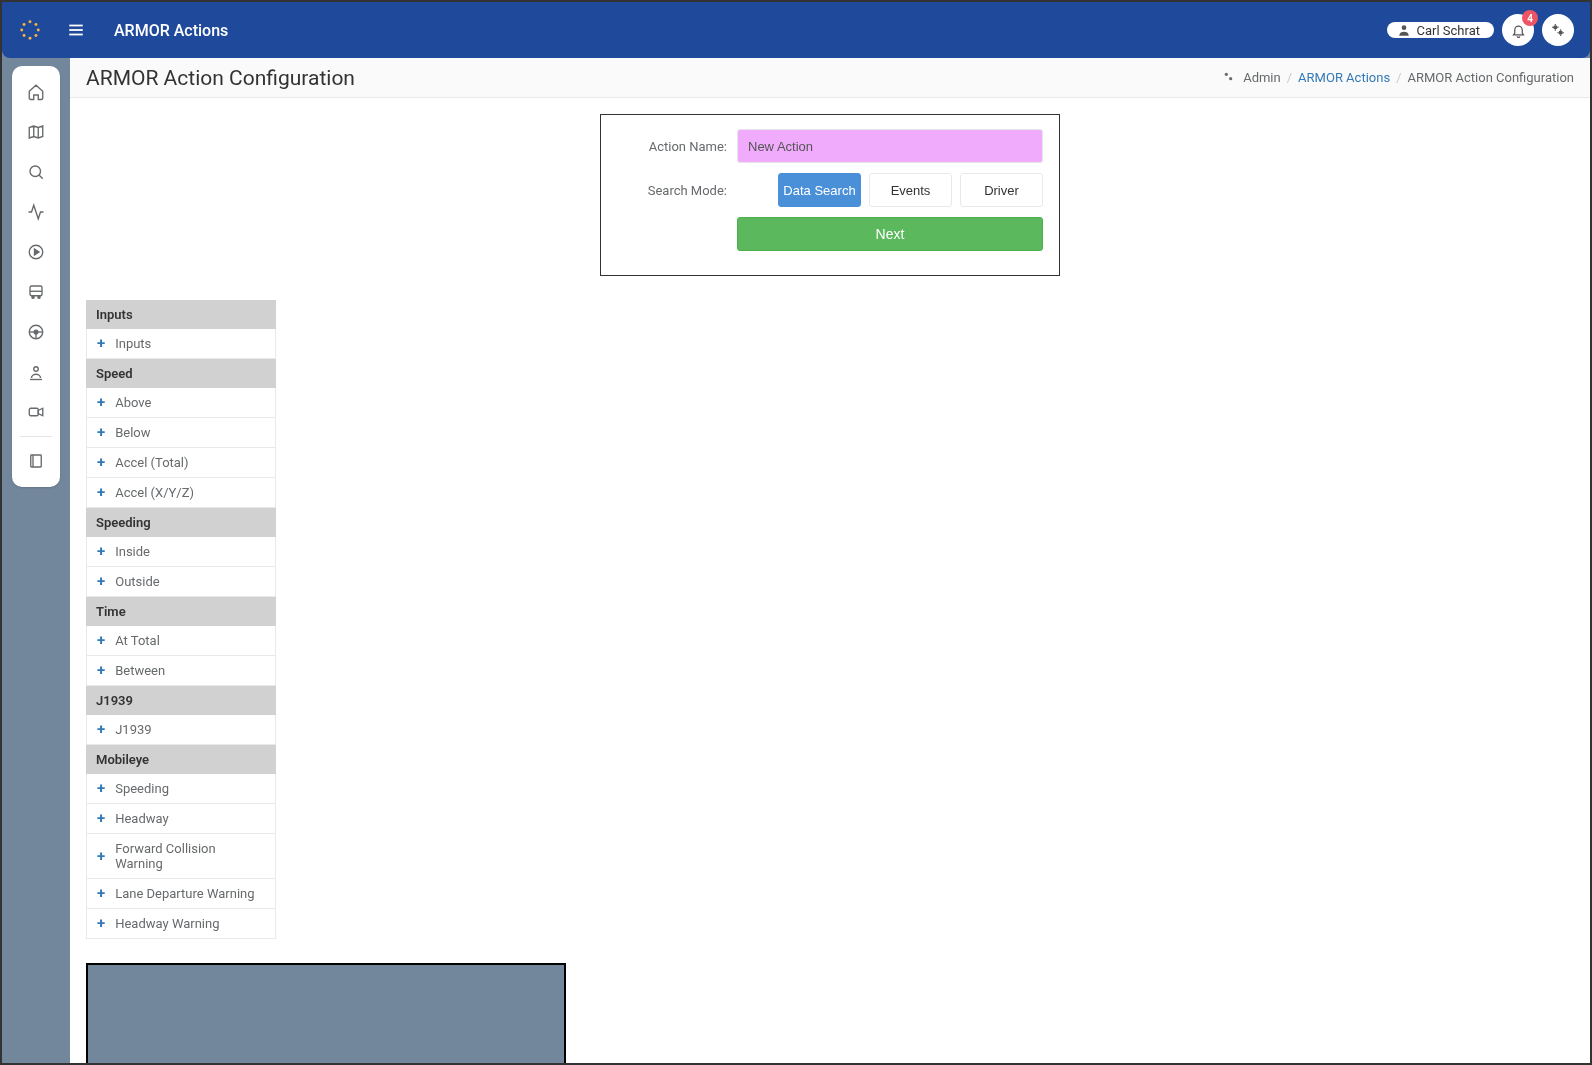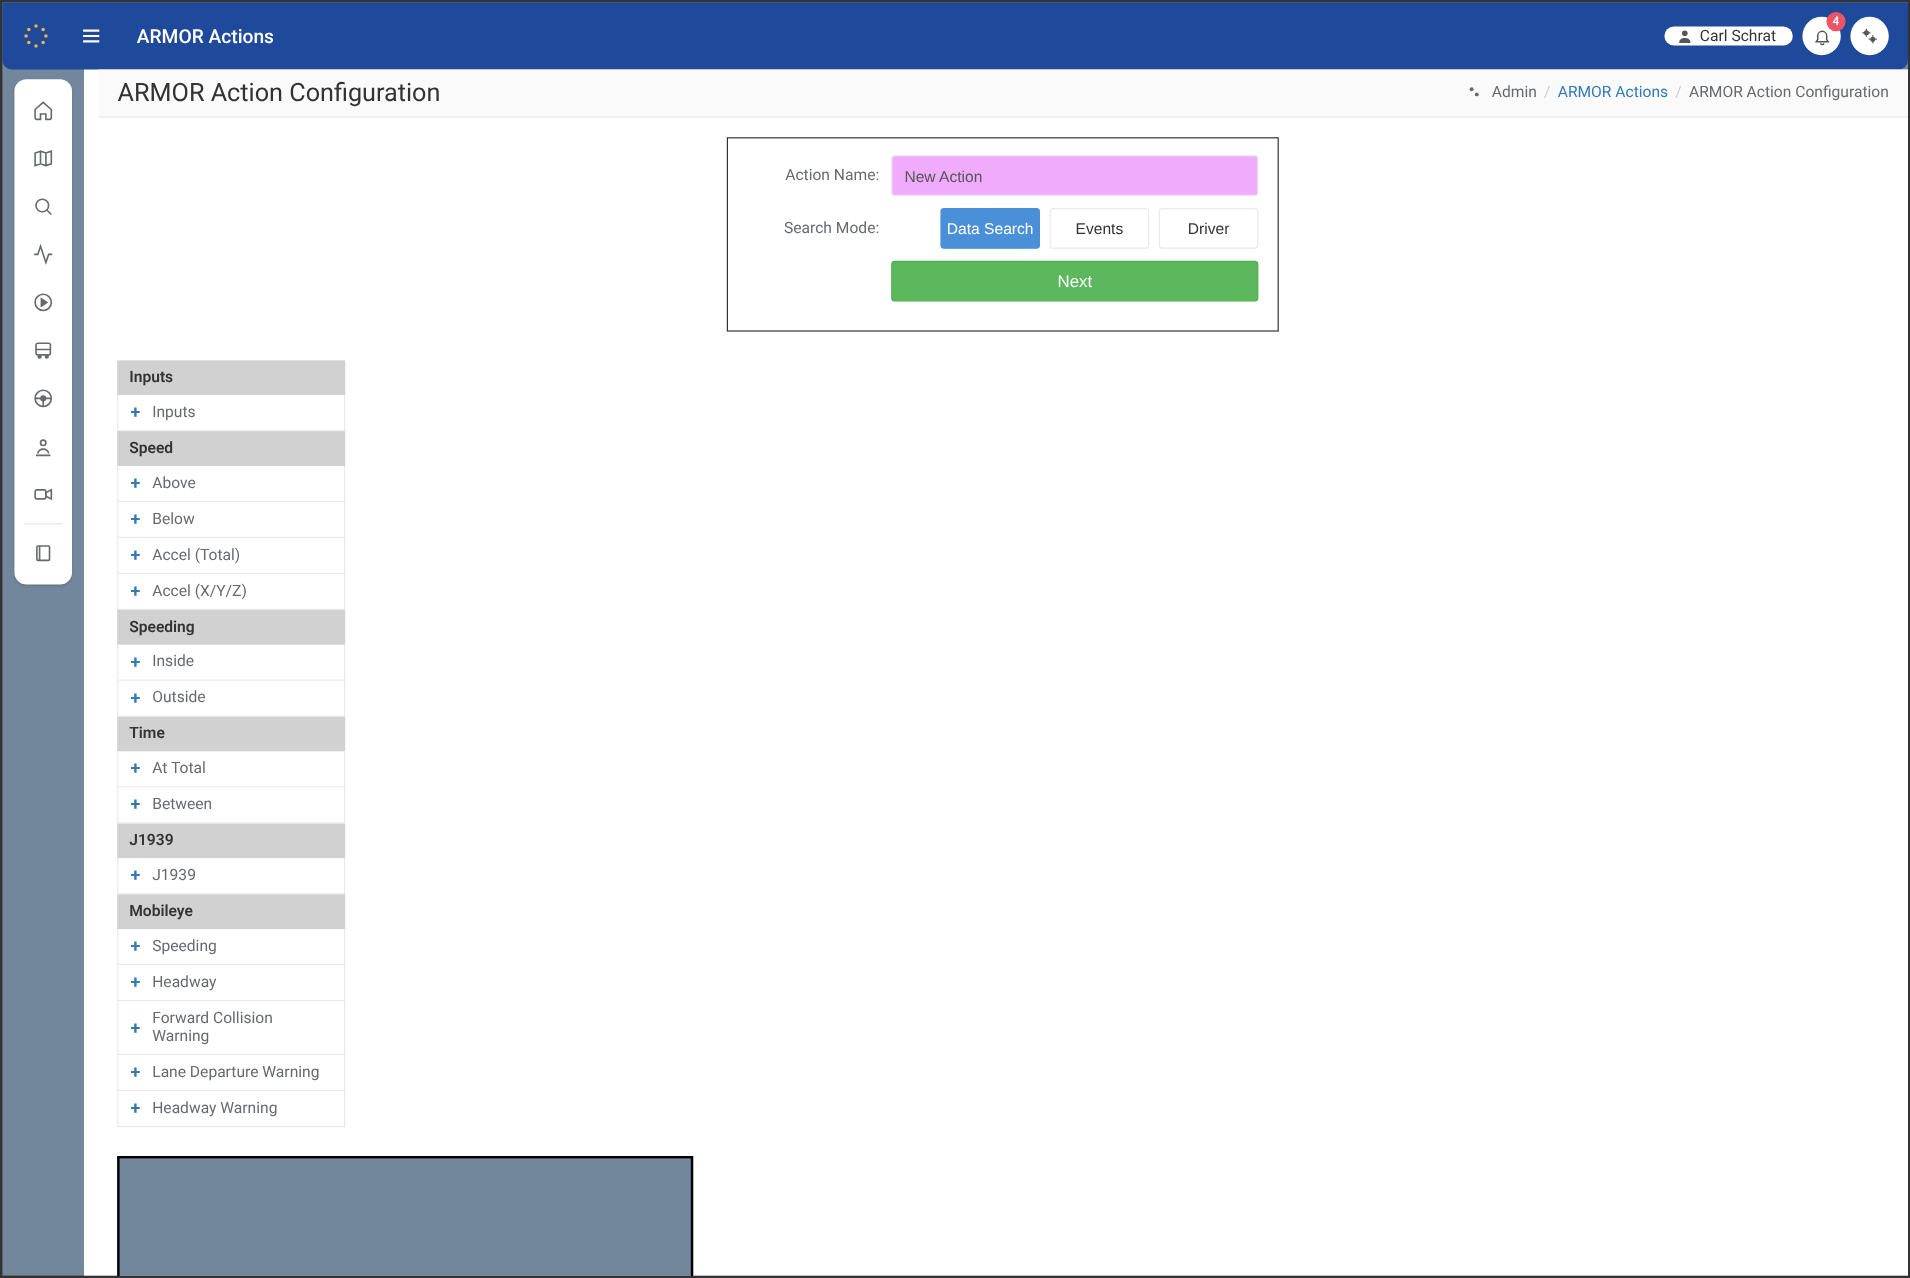--- a/index.html
+++ b/index.html
@@ -140,21 +140,20 @@
     margin: 4px 0;
   }
 
   
   .main {
     flex: 1;
     background: #fff;
     min-width: 0;
     display: flex;
     flex-direction: column;
-    padding-left: 12px;
   }
   .page-header {
     height: 40px;
     border-bottom: 1px solid #e7eaec;
     background: #fafafa;
     display: flex;
     align-items: center;
     padding: 0 16px;
   }
   .page-header h2 {

